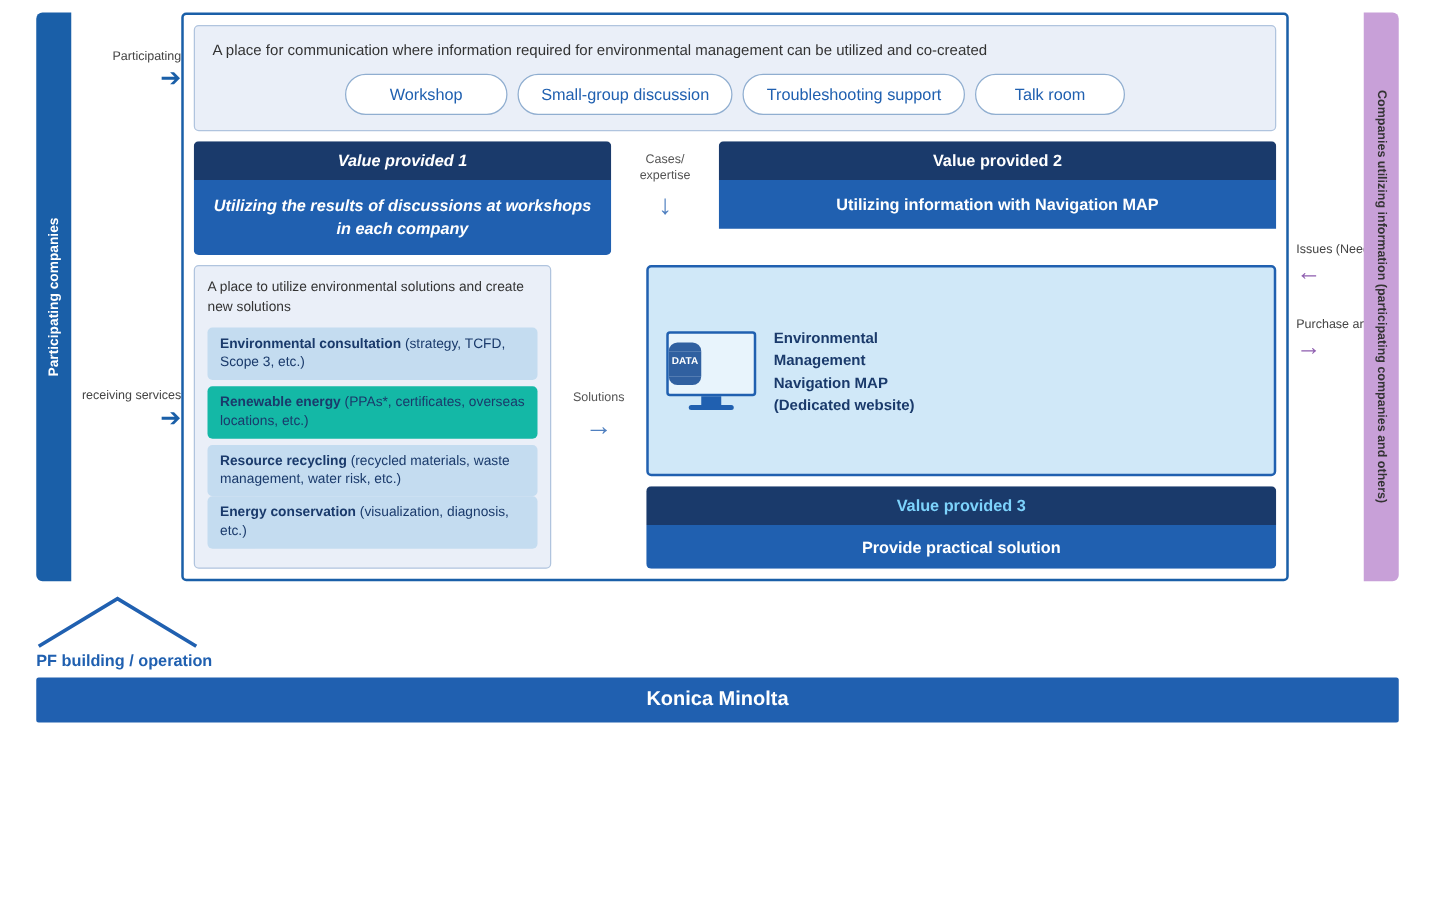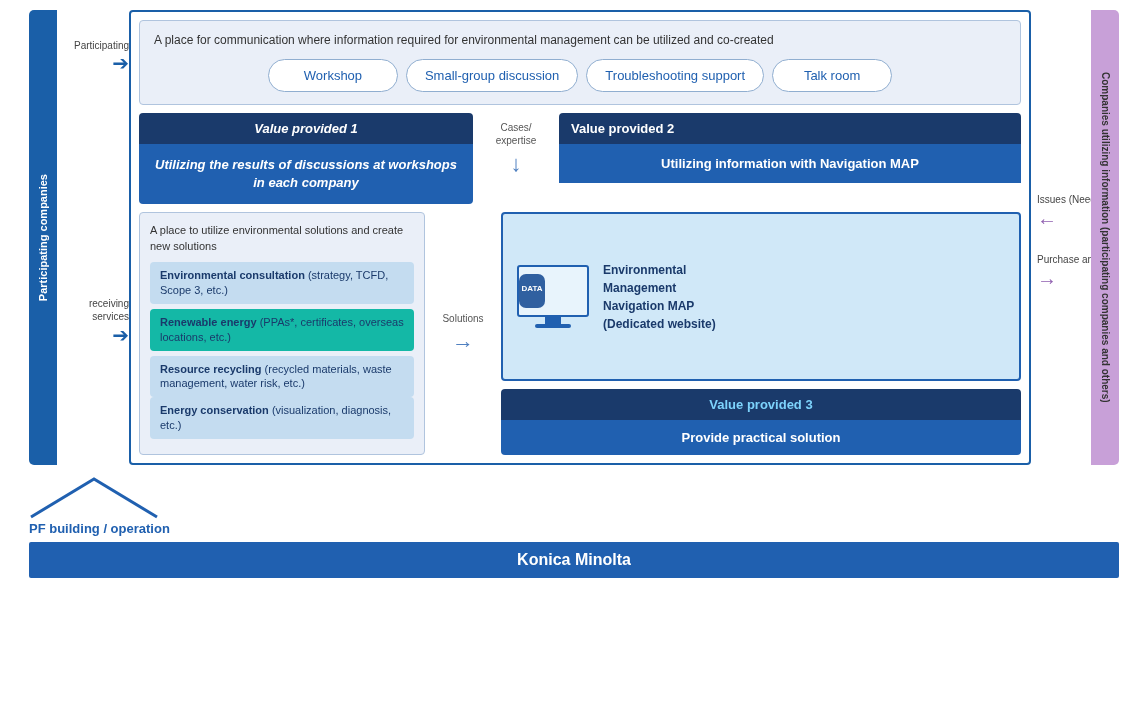--- a/index.html
+++ b/index.html
@@ -26,21 +26,21 @@
 <body>
 
 <div class="page-wrapper">
 
   <div style="display:flex; flex-direction:row; align-items:stretch; width:1090px; position:relative;">
 
     <div style="width:28px; background:#1a5fa8; border-radius:5px 0 0 5px; display:flex; flex-direction:column; align-items:center; justify-content:center; position:relative; z-index:2;">
       <span style="writing-mode:vertical-rl; transform:rotate(180deg); font-size:11px; font-weight:bold; color:#fff; white-space:nowrap;">Participating companies</span>
     </div>
 
-    <div style="width:72px; display:flex; flex-direction:column; justify-content:space-between; align-items:flex-end; padding:30px 0 120px 0;">
+    <div style="width:88px; display:flex; flex-direction:column; justify-content:space-between; align-items:flex-end; padding:30px 0 120px 0;">
       <div style="display:flex; flex-direction:column; align-items:flex-end; gap:2px;">
         <span style="font-size:10px; color:#444; text-align:right;">Participating</span>
         <span style="color:#1a5fa8; font-size:20px; line-height:1;">➔</span>
       </div>
       <div style="display:flex; flex-direction:column; align-items:flex-end; gap:2px;">
         <span style="font-size:10px; color:#444; text-align:right; line-height:1.3;">receiving
 services</span>
         <span style="color:#1a5fa8; font-size:20px; line-height:1;">➔</span>
       </div>
     </div>
@@ -66,21 +66,21 @@
 at workshops in each company</div>
         </div>
 
         <div style="width:70px; display:flex; flex-direction:column; align-items:center; justify-content:flex-start; padding-top:8px; flex-shrink:0;">
           <span style="font-size:10px; color:#555; text-align:center; line-height:1.3; white-space:pre-line;">Cases/
 expertise</span>
           <span style="color:#5080c0; font-size:22px; margin-top:4px;">↓</span>
         </div>
 
         <div style="flex:1; border-radius:4px; overflow:hidden;">
-          <div style="background:#1a3a6b; color:#fff; font-size:13px; font-weight:bold; text-align:left; padding:8px 12px;">Value provided 2</div>
+          <div style="background:#1a3a6b; color:#fff; font-size:13px; font-weight:bold; text-align:center; padding:8px 12px;">Value provided 2</div>
           <div style="background:#2060b0; color:#fff; font-size:13px; font-weight:bold; text-align:center; padding:12px 12px;">Utilizing information with Navigation MAP</div>
         </div>
       </div>
 
       <div style="display:flex; flex-direction:row; gap:8px; align-items:stretch;">
 
         <div style="background:#eaeff8; border:1px solid #b0c4de; border-radius:4px; padding:10px; width:286px; flex-shrink:0;">
           <div style="font-size:11px; color:#333; margin-bottom:8px; line-height:1.4;">A place to utilize environmental solutions and
 create new solutions</div>
 

